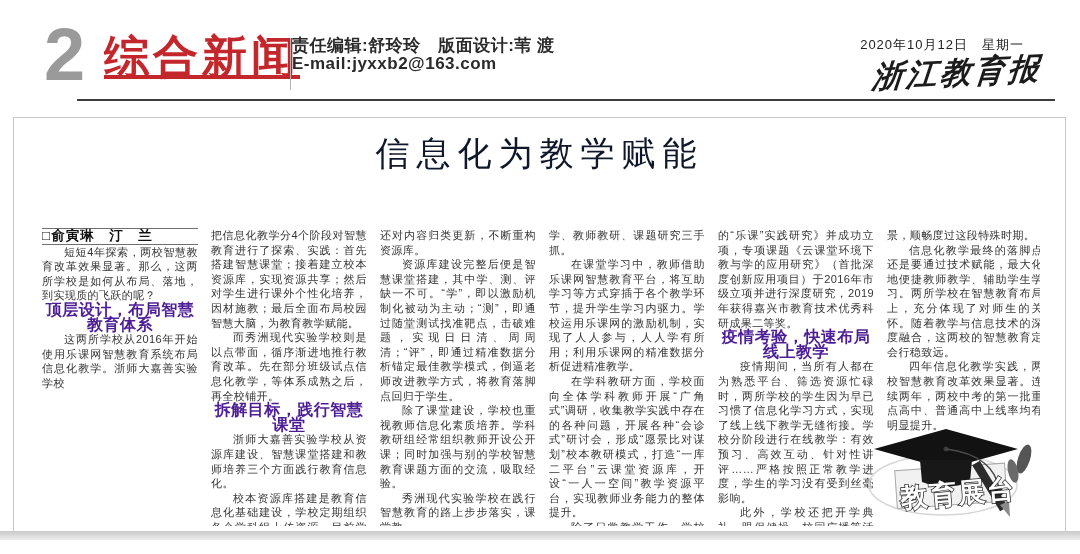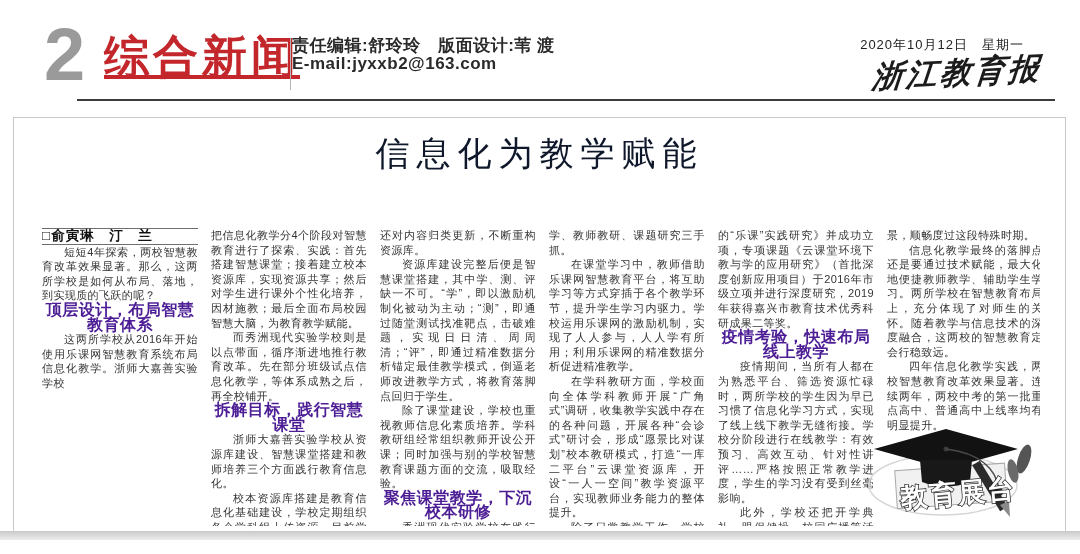--- a/index.html
+++ b/index.html
@@ -101,21 +101,20 @@
         <p class="seg-cont">把信息化教学分4个阶段对智慧教育进行了探索、实践：首先搭建智慧课堂；接着建立校本资源库，实现资源共享；然后对学生进行课外个性化培养，因材施教；最后全面布局校园智慧大脑，为教育教学赋能。</p>
         <p class="seg-para">而秀洲现代实验学校则是以点带面，循序渐进地推行教育改革。先在部分班级试点信息化教学，等体系成熟之后，再全校铺开。</p>
         <h3 class="seg-subhead">拆解目标，践行智慧课堂</h3>
         <p class="seg-para">浙师大嘉善实验学校从资源库建设、智慧课堂搭建和教师培养三个方面践行教育信息化。</p>
         <p class="seg-para">校本资源库搭建是教育信息化基础建设，学校定期组织各个学科组上传资源，目前学校已经拥有5000多份校本资源；寒暑假</p>
       </div>
     <div class="col">
         <p class="seg-cont">还对内容归类更新，不断重构资源库。</p>
         <p class="seg-para">资源库建设完整后便是智慧课堂搭建，其中学、测、评缺一不可。“学”，即以激励机制化被动为主动；“测”，即通过随堂测试找准靶点，击破难题，实现日日清、周周清；“评”，即通过精准数据分析锚定最佳教学模式，倒逼老师改进教学方式，将教育落脚点回归于学生。</p>
         <p class="seg-para">除了课堂建设，学校也重视教师信息化素质培养。学科教研组经常组织教师开设公开课；同时加强与别的学校智慧教育课题方面的交流，吸取经验。</p>
-        <h3 class="seg-subhead">聚焦课堂教学，下沉校本研修</h3>
         <p class="seg-para">秀洲现代实验学校在践行智慧教育的路上步步落实，课堂教</p>
       </div>
     <div class="col">
         <p class="seg-cont">学、教师教研、课题研究三手抓。</p>
         <p class="seg-para">在课堂学习中，教师借助乐课网智慧教育平台，将互助学习等方式穿插于各个教学环节，提升学生学习内驱力。学校运用乐课网的激励机制，实现了人人参与，人人学有所用；利用乐课网的精准数据分析促进精准教学。</p>
         <p class="seg-para">在学科教研方面，学校面向全体学科教师开展“广角式”调研，收集教学实践中存在的各种问题，开展各种“会诊式”研讨会，形成“愿景比对谋划”校本教研模式，打造“一库二平台”云课堂资源库，开设“一人一空间”教学资源平台，实现教师业务能力的整体提升。</p>
         <p class="seg-para">除了日常教学工作，学校还开展“智慧教育”有关课题研究。2016年学校申报全国教育信息技术研究课题《改变初中生学习状态</p>
       </div>
     <div class="col">
         <p class="seg-cont">的“乐课”实践研究》并成功立项，专项课题《云课堂环境下教与学的应用研究》（首批深度创新应用项目）于2016年市级立项并进行深度研究，2019年获得嘉兴市教育技术优秀科研成果二等奖。</p>

